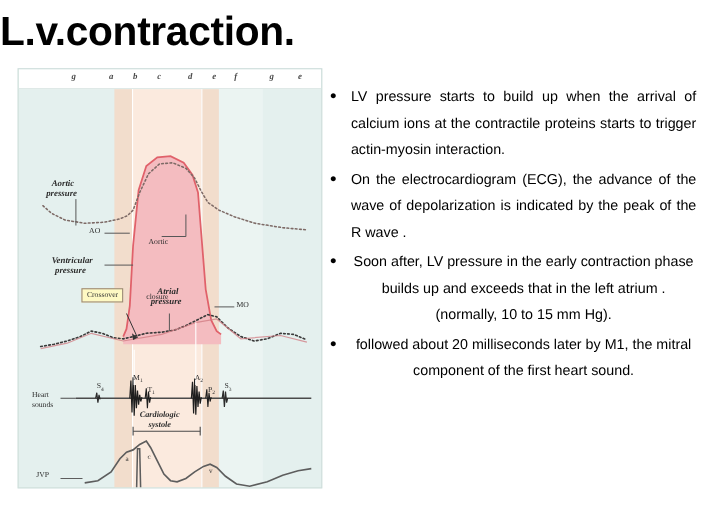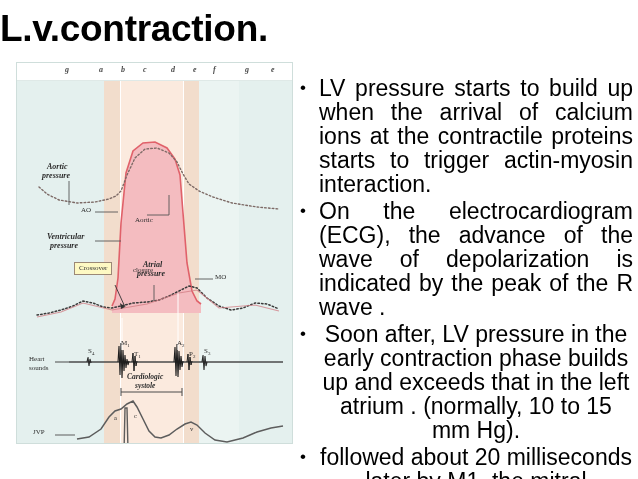--- a/index.html
+++ b/index.html
@@ -68,21 +68,21 @@
     display:flex;align-items:flex-start;
     margin-bottom:3px;
   }
   .bullet-dot{
     width:22px;flex:0 0 22px;
     font-size:17px;line-height:24px;color:#000;
     text-align:left;padding-left:3px;box-sizing:border-box;
   }
   .bullet-text{
     flex:1;
-    font-size:23px;line-height:24px;color:#000;
+    font-size:13px;line-height:24px;color:#000;
     font-family:"Liberation Sans", sans-serif;
   }
   .justify{text-align:justify;text-justify:inter-word;}
   .leftal{text-align:center;}
 </style>
 </head>
 <body>
 
 <div id="slide-title">L.v.contraction.</div>
 

